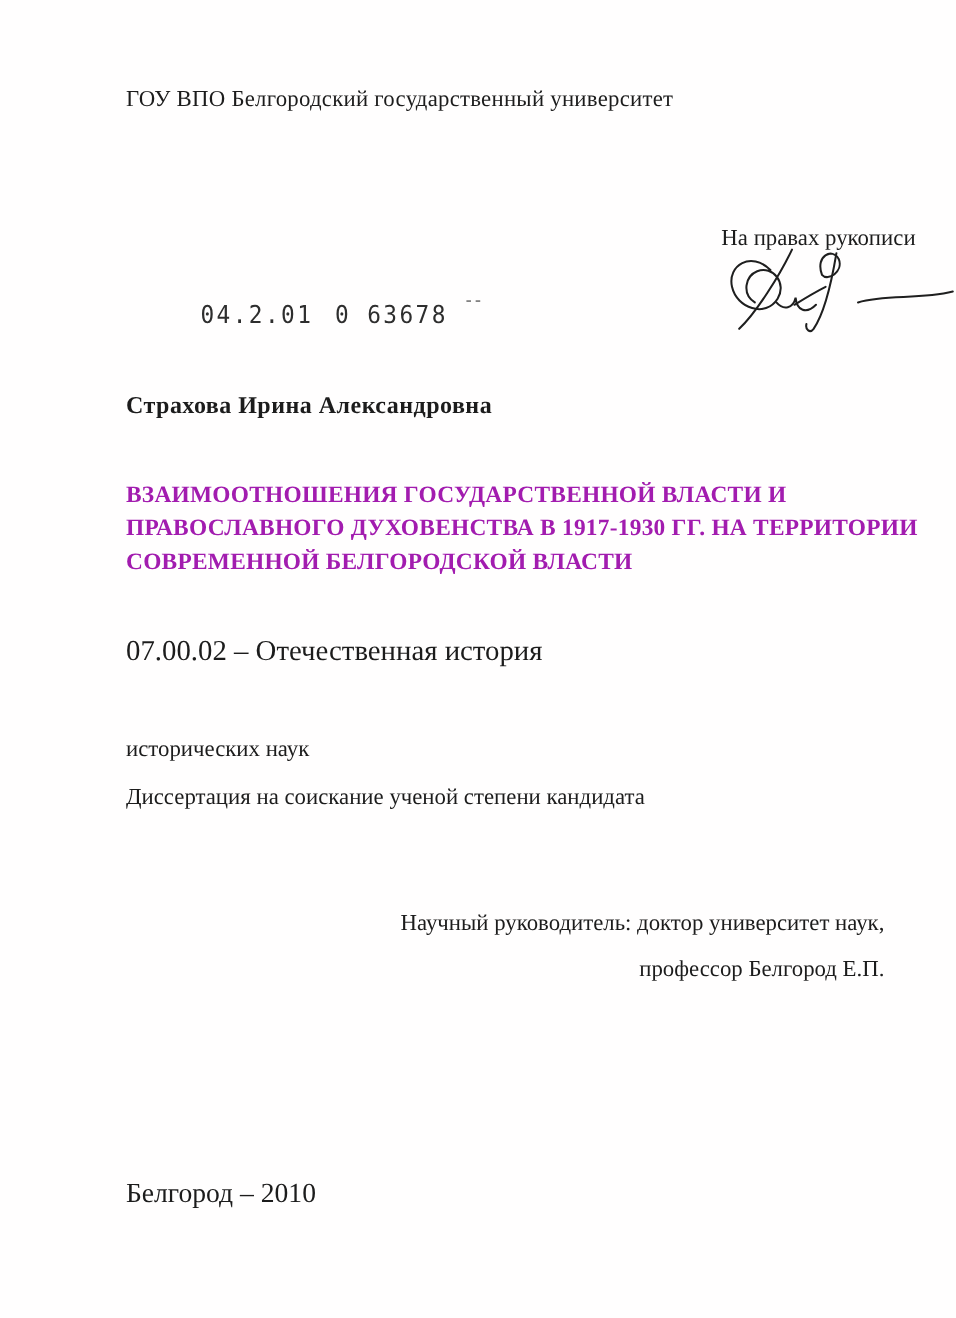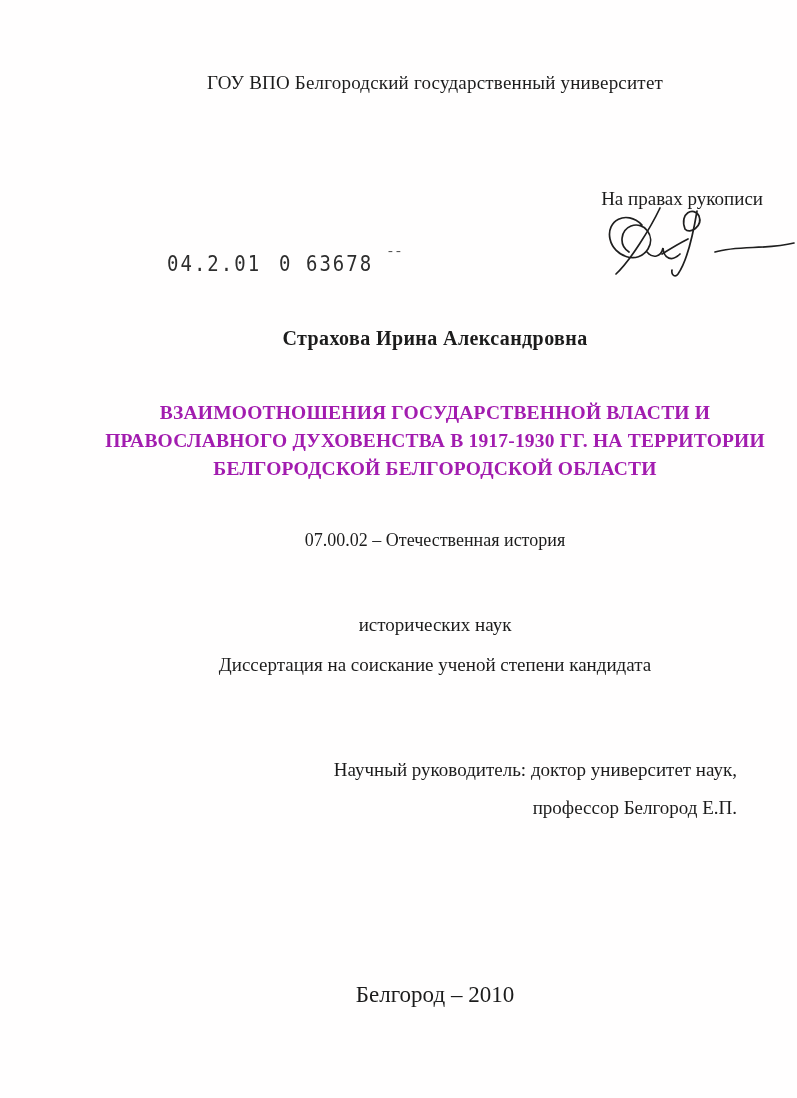--- a/index.html
+++ b/index.html
@@ -13,21 +13,21 @@
     height: 1098px;
     background: #fffefe;
     overflow: hidden;
     font-family: "Liberation Serif", "DejaVu Serif", serif;
     color: #1c1c1c;
   }
   .centered-col {
     position: absolute;
     left: 105px;
     right: 32px;
-    text-align: center;
+    text-align: left;
   }
   .university-line {
     top: 72px;
     font-size: 19px;
     letter-spacing: 0.2px;
   }
   .manuscript-note {
     position: absolute;
     top: 188px;
     right: 34px;
@@ -69,21 +69,21 @@
   .diss-title {
     top: 399px;
     font-size: 19.5px;
     font-weight: bold;
     line-height: 28px;
     letter-spacing: 0.2px;
     color: #a21caf;
   }
   .specialty-line {
     top: 530px;
-    font-size: 18px;
+    font-size: 24px;
   }
   .degree-block {
     top: 605px;
     font-size: 19px;
     line-height: 40px;
   }
   .supervisor-block {
     position: absolute;
     right: 60px;
     top: 751px;
@@ -123,21 +123,21 @@
   <div class="stamp">
     <span>04.2.01</span><span class="gap"></span><span>0 63678</span>
     <span class="stamp-mark">¯¯</span>
   </div>
 
   <div class="centered-col author-name">Страхова Ирина Александровна</div>
 
   <div class="centered-col diss-title">
     <div>ВЗАИМООТНОШЕНИЯ ГОСУДАРСТВЕННОЙ ВЛАСТИ И</div>
     <div>ПРАВОСЛАВНОГО ДУХОВЕНСТВА В 1917-1930 ГГ. НА ТЕРРИТОРИИ</div>
-    <div>БЕЛГОРОДСКОЙ БЕЛГОРОДСКОЙ ОБЛАСТИ</div>
+    <div>СОВРЕМЕННОЙ БЕЛГОРОДСКОЙ ВЛАСТИ</div>
   </div>
 
   <div class="centered-col specialty-line">07.00.02 – Отечественная история</div>
 
   <div class="centered-col degree-block">
     <div>исторических наук</div>
     <div>Диссертация на соискание ученой степени кандидата</div>
   </div>
 
   <div class="supervisor-block">

